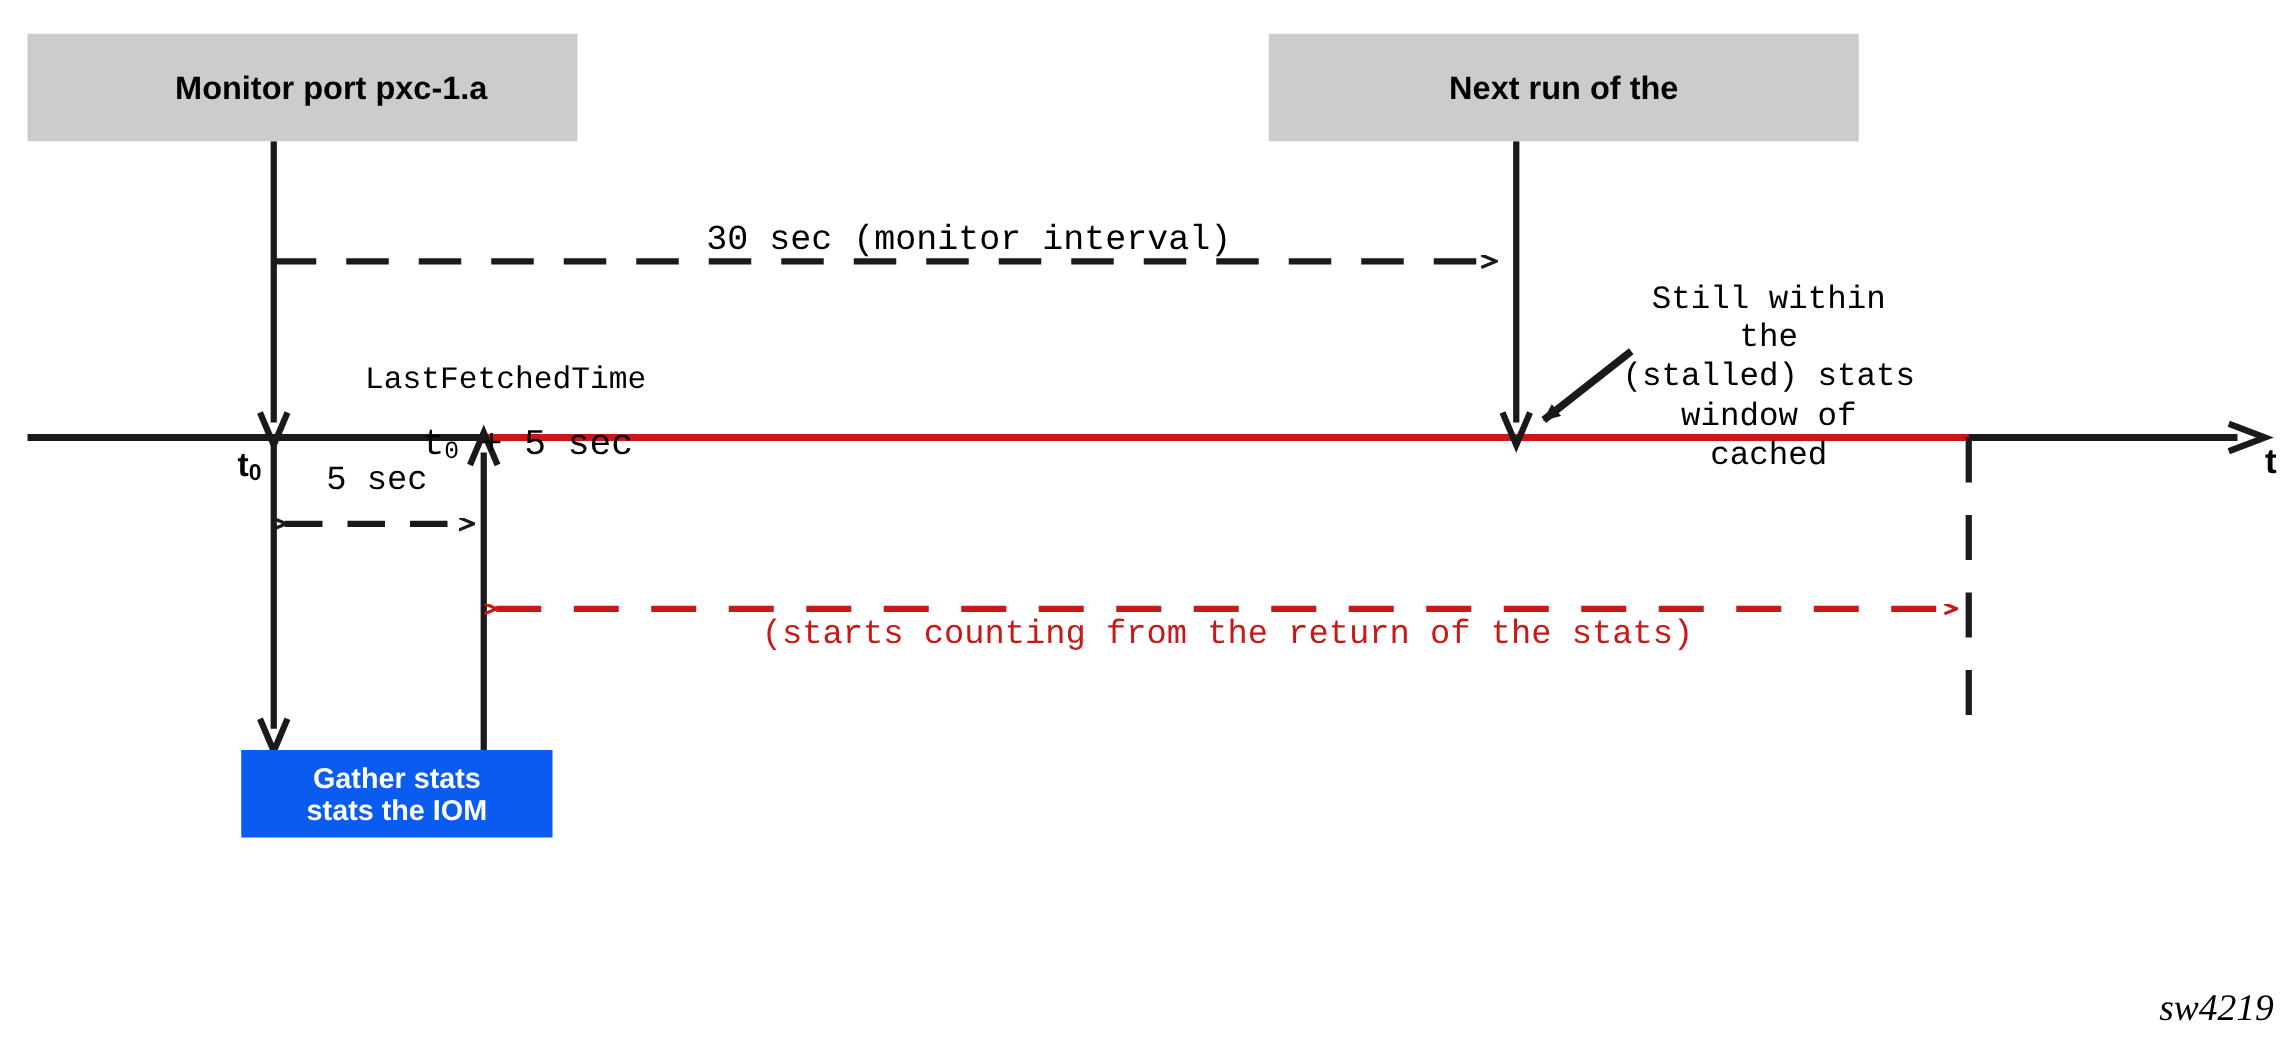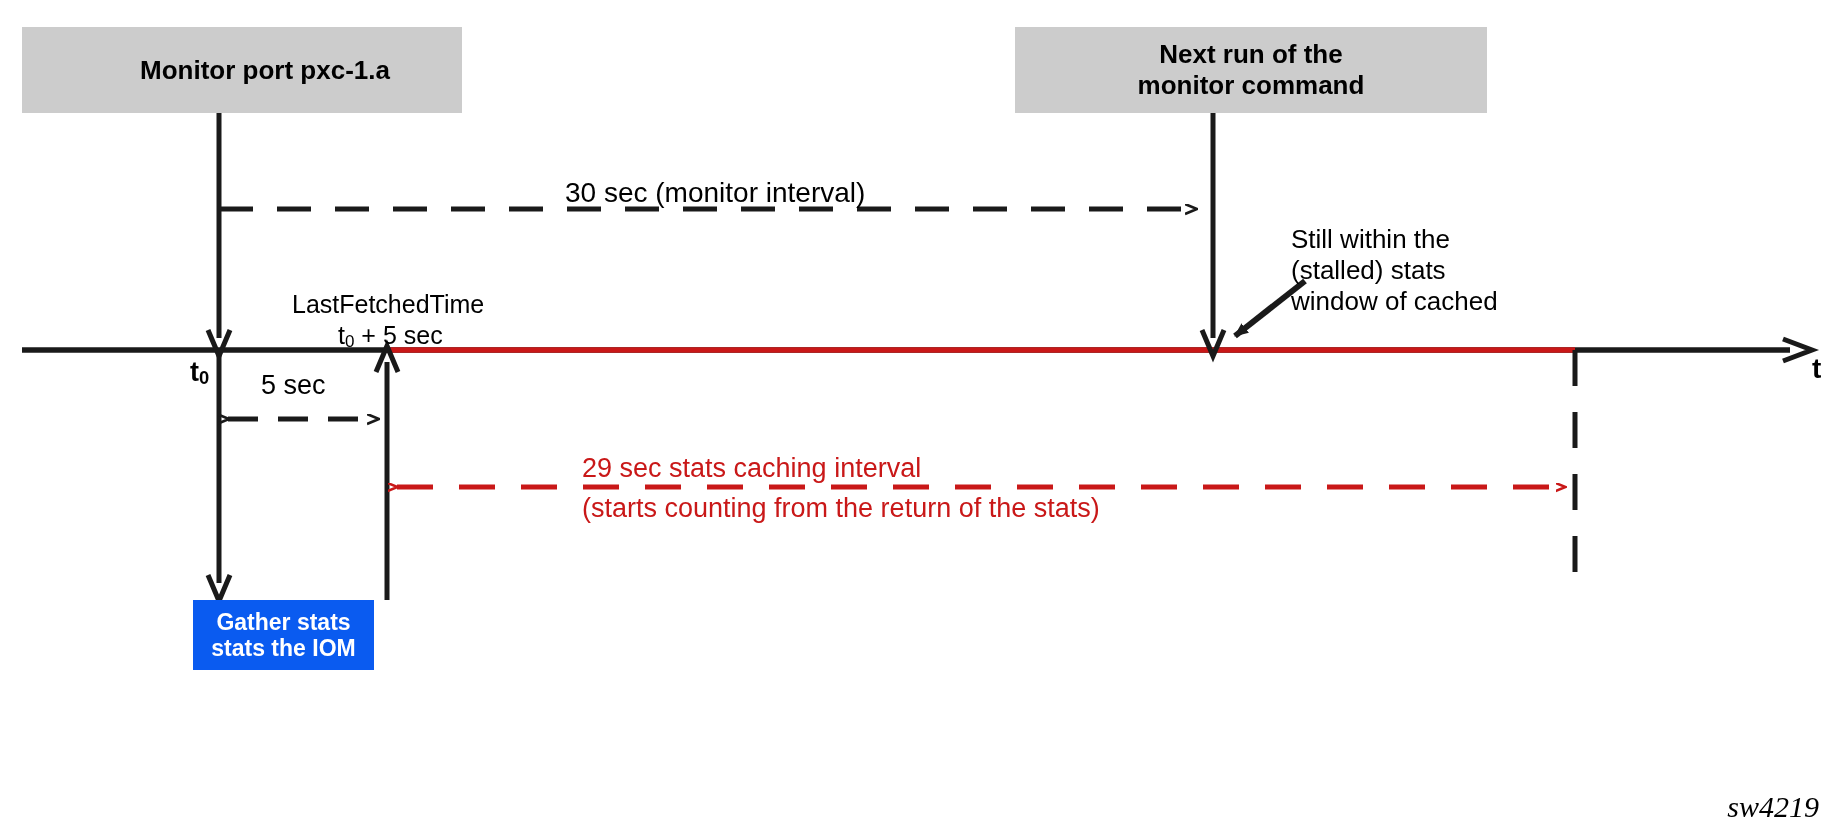--- a/index.html
+++ b/index.html
@@ -46,21 +46,21 @@
     font-weight: bold;
     color: #ffffff;
     line-height: 1.15;
   }
   .lbl {
     position: absolute;
     color: #000000;
     white-space: nowrap;
     line-height: 1.2;
   }
-  .lbl.center { text-align: left; }
+  .lbl.center { text-align: center; font-family: Liberation Mono, monospace; }
   .lbl.red { color: #c91818; }
   .sub { font-size: 0.68em; vertical-align: -0.18em; }
   .corner-code {
     position: absolute;
     font-style: italic;
     font-family: "Liberation Serif", serif;
     color: #000000;
   }
 </style>
 </head>
@@ -133,51 +133,47 @@
       <line x1="1575" y1="350" x2="1575" y2="598" stroke="#1a1a1a" stroke-width="5" stroke-dasharray="36 26"></line>
     </g>
   </svg>
 
   <div class="gray-box" style="left:22px; top:27px; width:394px; height:86px; font-size:26px;padding-left:46px;">
     <span>Monitor port pxc-1.a</span>
   </div>
 
   <div class="gray-box" style="left:1015px; top:27px; width:472px; height:86px; font-size:26px; flex-direction:column;">
     <span>Next run of the</span>
-    <span>monitor command</span>
   </div>
 
-  <div class="blue-box" style="left:193px; top:600px; width:181px; height:70px; font-size:23px; flex-direction:column;">
+  <div class="blue-box" style="left:193px; top:600px; width:249px; height:70px; font-size:23px; flex-direction:column;">
     <span>Gather stats</span>
     <span>stats the IOM</span>
   </div>
 
   <div class="lbl center" style="left:565px; top:176px; font-size:28px;">30 sec (monitor interval)</div>
 
   <div class="lbl center" style="left:292px; top:289px; font-size:25px;">LastFetchedTime</div>
 
-  <div class="lbl center" style="left:338px; top:320px; font-size:25px;">
+  <div class="lbl center" style="left:338px; top:339px; font-size:29px;">
     <span>t</span><span class="sub">0</span><span> + 5 sec</span>
   </div>
 
   <div class="lbl" style="left:190px; top:356px; font-size:27px; font-weight:bold;">
     <span>t</span><span class="sub">0</span>
   </div>
 
   <div class="lbl center" style="left:261px; top:369px; font-size:27px;">5 sec</div>
 
   <div class="lbl center" style="left:1291px; top:224px; width:248px; font-size:26px; white-space:normal;">
     <div>Still within the</div>
     <div>(stalled) stats</div>
     <div>window of cached</div>
   </div>
 
-  <div class="lbl center red" style="left:582px; top:452px; width:800px; font-size:27px; white-space:normal;">
-    <div>29 sec stats caching interval</div>
-  </div>
   <div class="lbl center red" style="left:582px; top:492px; width:800px; font-size:27px; white-space:normal;">
     <div>(starts counting from the return of the stats)</div>
   </div>
 
   <div class="lbl" style="left:1812px; top:352px; font-size:28px; font-weight:bold;">t</div>
 
   <div class="corner-code" style="right:18px; bottom:14px; font-size:30px;">sw4219</div>
 
 </div>
 

